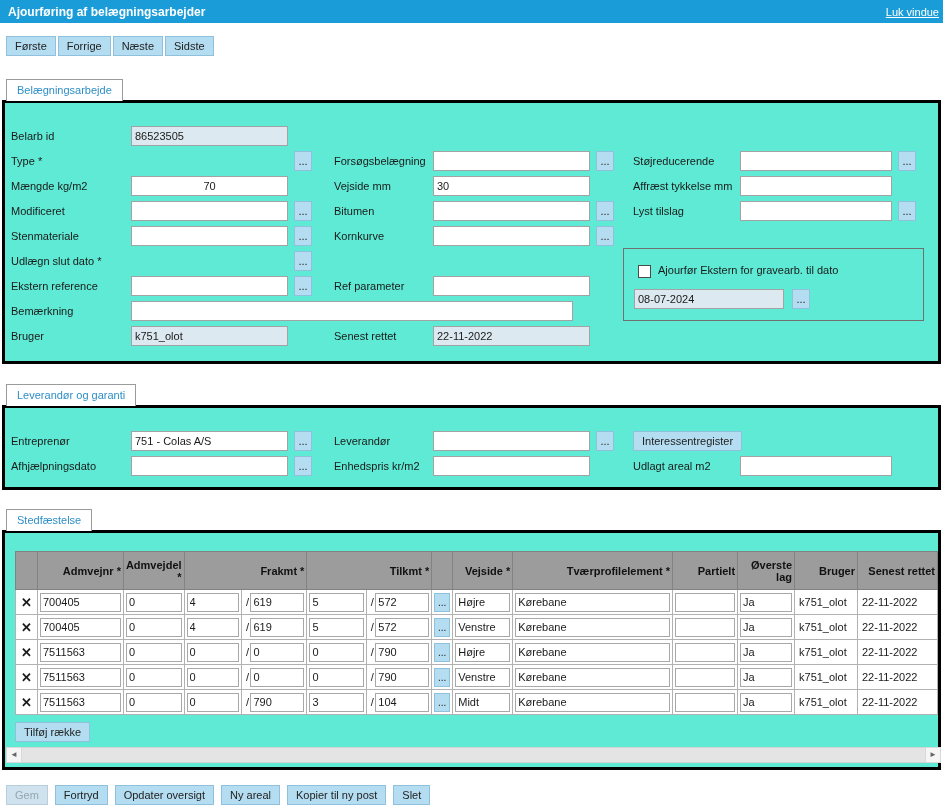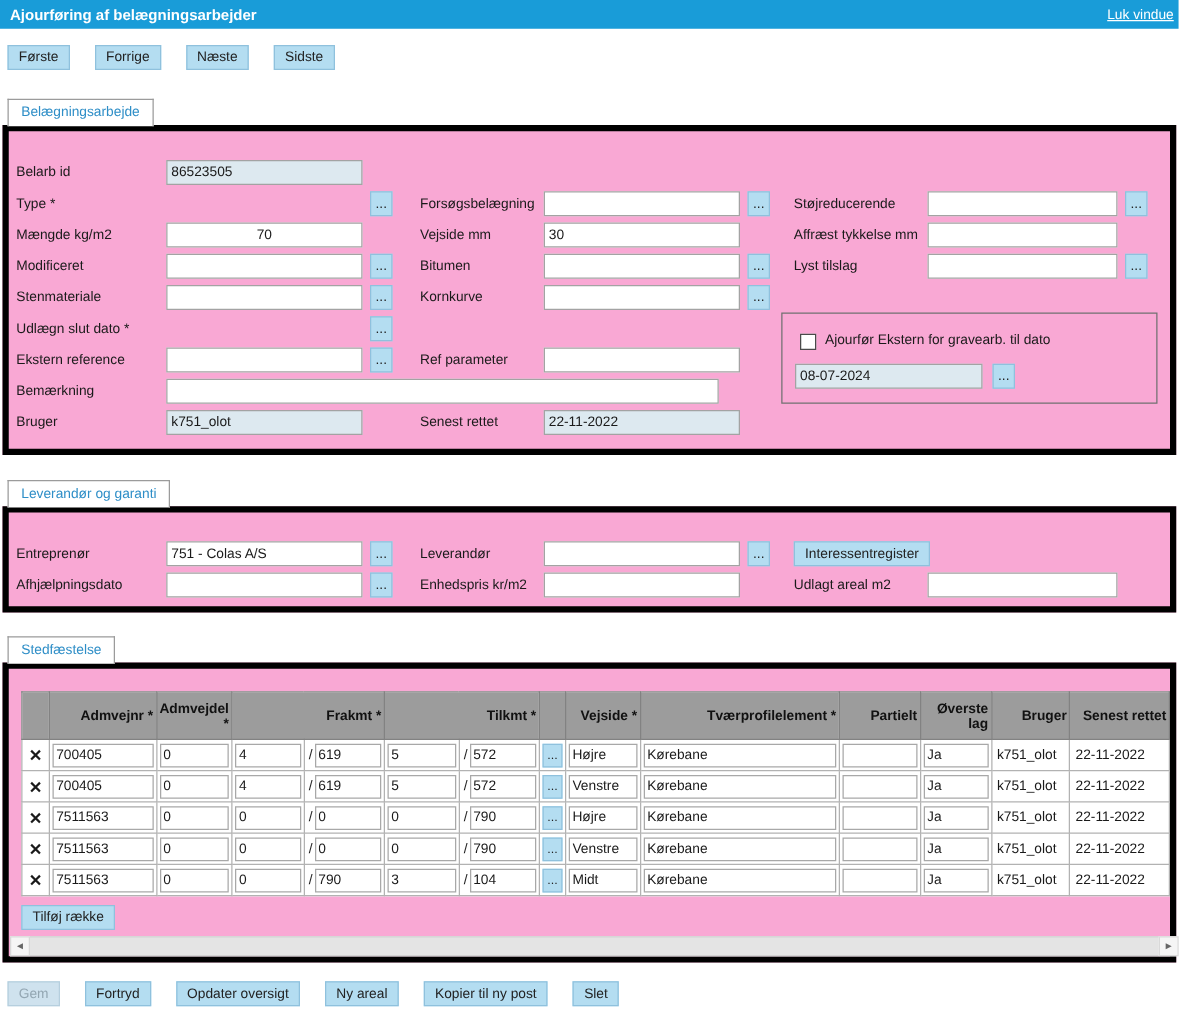--- a/index.html
+++ b/index.html
@@ -11,27 +11,27 @@
               display: flex; align-items: center; justify-content: space-between; padding: 0 4px 0 8px; }
   .titlebar-title { color: #fff; font-weight: bold; font-size: 12px; }
   .close-link { color: #fff; font-size: 11px; text-decoration: underline; cursor: pointer; white-space: nowrap; text-align: right; }
 
   
   .btn { display: inline-flex; align-items: center; justify-content: center; background: #b4ddf1;
          border: 1px solid #8fc1dd; color: #222; font-family: "Liberation Sans", sans-serif; font-size: 11px;
          padding: 2px 8px; height: 20px; cursor: pointer; white-space: nowrap; }
   .btn.disabled { background: #cfe2ee; border-color: #b6cfde; color: #93a6b2; cursor: default; }
 
-  .navrow { position: absolute; left: 6px; top: 36px; display: flex; gap: 20px; }
-  .footer { position: absolute; left: 6px; top: 785px; display: flex; gap: 20px; }
+  .navrow { position: absolute; left: 6px; top: 36px; display: flex; gap: 2px; }
+  .footer { position: absolute; left: 6px; top: 785px; display: flex; gap: 7px; }
 
   
   .tab { position: absolute; height: 22px; line-height: 20px; background: #fff; border: 1px solid #9b9b9b;
          border-bottom: none; color: #2e8ec7; padding: 0 10px; z-index: 3; cursor: pointer; }
-  .panel { position: absolute; left: 2px; width: 939px; background: #f9a8d4; border: 5px solid #000000; z-index: 1; }
+  .panel { position: absolute; left: 2px; width: 939px; background: #5eead4; border: 3px solid #000000; z-index: 1; }
   #panel-belaegning { top: 100px; height: 264px; }
   #panel-leverandoer { top: 405px; height: 85px; }
   #panel-stedfaestelse { top: 530px; height: 240px; }
   #tab-belaegning { left: 6px; top: 79px; }
   #tab-leverandoer { left: 6px; top: 384px; }
   #tab-stedfaestelse { left: 6px; top: 509px; }
 
   
   .flabel { position: absolute; height: 20px; line-height: 20px; white-space: nowrap; }
   .fin { position: absolute; height: 20px; border: 1px solid #a3a3a3; background: #fff;

